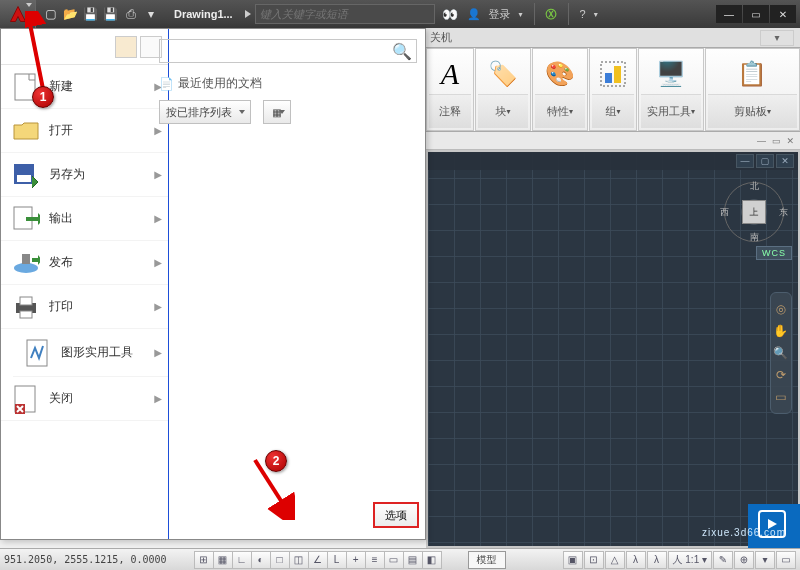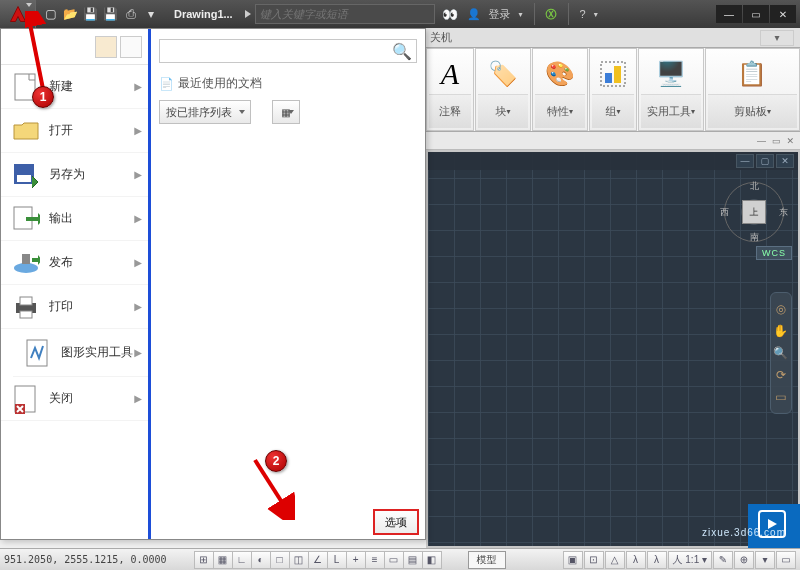--- a/index.html
+++ b/index.html
@@ -15,35 +15,35 @@
   .title-text { padding: 0 8px; color:#eee; font-size:11px; white-space:nowrap;font-weight:bold;}
   .search-box { flex:0 0 180px; height:20px; background:#4a4a4a; border:1px solid #666; display:flex;align-items:center;padding:0 4px;}
   .search-box input { background:transparent;border:none;color:#999;font-style:italic;font-size:11px;width:100%;outline:none;}
   .right-tools { display:flex;align-items:center;gap:8px;padding:0 8px;color:#ccc;font-size:11px;}
   .win-btns { margin-left:auto; display:flex; gap:1px; padding-right:4px;}
   .win-btns .wb{ width:26px;height:18px;background:#222;display:flex;align-items:center;justify-content:center;color:#ddd;font-size:10px;}
   .sep-v { width:1px; height:22px; background:#666; margin:0 3px;}
 
   
   .menu-backdrop { position:absolute; left:0; top:28px; width:426px; height:512px; background:#fff; border:1px solid #888; box-shadow:2px 2px 6px rgba(0,0,0,0.2); z-index:50;}
-  .menu-left { position:absolute; left:0; top:0; width:150px; height:100%; border-right:3px solid #1d4ed8;text-align:right;}
+  .menu-left { position:absolute; left:0; top:0; width:168px; height:100%; border-right:1px solid #1d4ed8;text-align:right;}
   .menu-item { height:44px; display:flex; align-items:center; gap:8px; padding:0 10px; font-size:12px; color:#333; border-bottom:1px solid #f3f3f3; position:relative;}
   .menu-item .mi-icon{width:30px;height:30px;display:flex;align-items:center;justify-content:center;}
   .menu-item .chev { position:absolute; right:6px; color:#999; font-size:10px;}
   .menu-toprow { height:36px; display:flex;justify-content:flex-end;align-items:center;padding-right:6px;border-bottom:1px solid #e4e4e4;}
   .menu-toprow .ticon{width:22px;height:22px;border:1px solid #ccc;background:#fafafa;margin-left:3px;}
   .menu-right { position:absolute; left:150px; top:0; right:0; height:100%; padding:10px 8px;}
   .recent-title { font-size:12px;color:#555;display:flex;align-items:center;gap:4px;margin-bottom:8px;}
-  .recent-row { display:flex;gap:21px;margin-bottom:25px;}
+  .recent-row { display:flex;gap:12px;margin-bottom:25px;}
   .dd { height:24px;border:1px solid #c0c0c0;background:linear-gradient(#fff,#e9e9e9);font-size:11px;color:#444;display:flex;align-items:center;padding:0 18px 0 6px;position:relative;}
   .dd::after{content:"";position:absolute;right:5px;top:9px;width:0;height:0;border-left:3px solid transparent;border-right:3px solid transparent;border-top:4px solid #666;}
   .menu-searchbox { position:absolute; top:10px; right:8px; left:8px; height:24px; border:1px solid #c8c8c8; display:flex;align-items:center;padding:0 4px;}
   .menu-searchbox .mag{position:absolute;right:4px;color:#aaa;}
   .menu-right-inner{margin-top:36px;}
-  .menu-bottom { position:absolute; bottom:4px; right:6px; display:flex; gap:6px;}
+  .menu-bottom { position:absolute; bottom:11px; right:6px; display:flex; gap:6px;}
   .opt-btn { height:26px;padding:0 10px;font-size:11px;border:1px solid #bbb;background:linear-gradient(#fdfdfd,#ececec);display:flex;align-items:center;}
   .opt-btn.highlight{ border:2px solid #d22;}
   .ribbon-tab-row { position:absolute; left:426px; right:0; top:28px; height:20px; background:#e0e0e0; border-bottom:1px solid #aaa; display:flex; justify-content:flex-end;align-items:center;padding-right:6px;}
   .ribbon-tab-row .x{ width:34px;height:16px;font-size:10px;color:#666;display:flex;align-items:center;border:1px solid #ccc;margin-left:2px;justify-content:center;}
   .panels { position:absolute; left:426px; right:0; top:48px; height:84px; display:flex; background:#f7f7f7; gap:1px; border-bottom:1px solid #aaa;}
   .panel { border:1px solid #c8c8c8; background:linear-gradient(#fefefe,#ededed); display:flex;flex-direction:column;align-items:center;justify-content:space-between;padding:4px 2px 2px;}
   .panel .pi{height:44px;display:flex;align-items:center;justify-content:center;}
   .panel .plabel{font-size:11px;color:#555;height:36px;border-top:1px solid #d9d9d9;width:100%;display:flex;align-items:center;justify-content:center;background:linear-gradient(#efefef,#dedede);}
 
   .below-ribbon { position:absolute; left:426px; right:0; top:132px; height:18px; background:#e9e9e9; border-bottom:1px solid #bbb; display:flex;align-items:center;justify-content:flex-end;padding-right:6px;gap:6px;}

